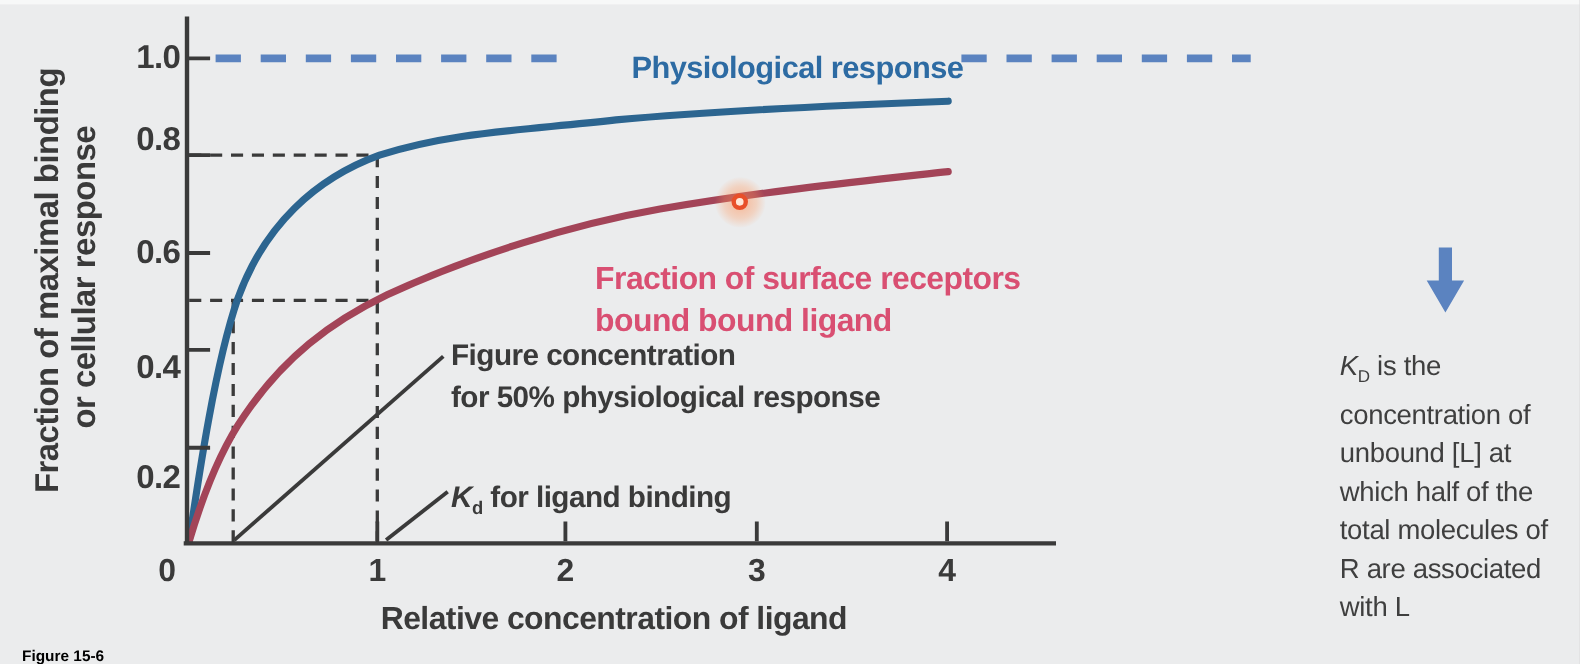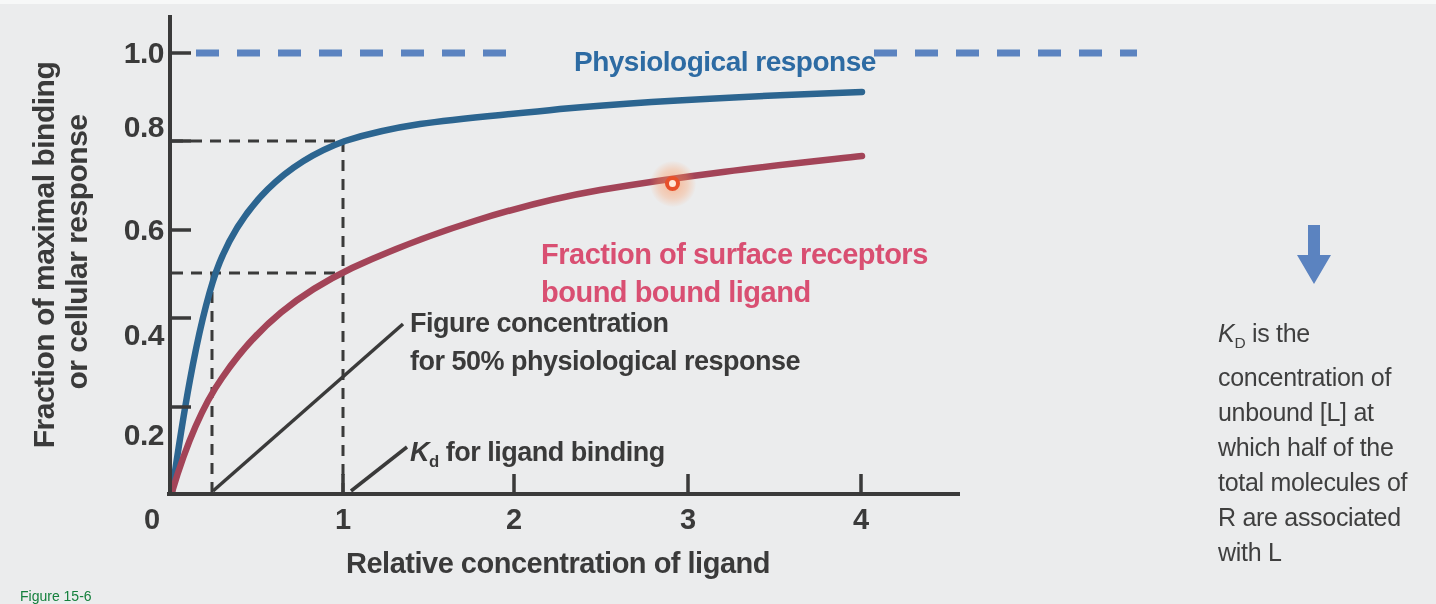--- a/index.html
+++ b/index.html
@@ -18,21 +18,21 @@
   .xtick{width:60px;text-align:center;font-size:29px;font-weight:bold;line-height:30px;}
   .axis-title{width:460px;text-align:center;font-size:29px;font-weight:bold;letter-spacing:-0.5px;}
   .yaxis-line{width:480px;height:36px;text-align:center;font-size:30px;font-weight:bold;letter-spacing:-0.5px;
     transform:rotate(-90deg);transform-origin:center;}
   .blue-label{font-size:28px;font-weight:bold;color:var(--label_blue);letter-spacing:-0.5px;white-space:nowrap;margin-left:44px;}
   .pink-label{font-size:29px;font-weight:bold;color:var(--label_pink);line-height:38px;letter-spacing:-0.5px;white-space:nowrap;}
   .black-note{font-size:27px;font-weight:bold;color:var(--axis_text);line-height:38px;letter-spacing:-0.5px;white-space:nowrap;}
   .side-note{font-size:25px;color:var(--note_text);line-height:35px;width:230px;letter-spacing:-0.3px;}
   .it{font-style:italic;}
   sub{font-size:0.62em;}
-  .caption{font-size:14px;font-weight:normal;color:#15803d;}
+  .caption{font-size:14px;font-weight:bold;color:#000000;}
   .laser-glow{width:46px;height:46px;border-radius:50%;
     background:radial-gradient(circle, rgba(255,140,80,0.55) 0%, rgba(255,150,90,0.30) 45%, rgba(255,160,100,0) 72%);}
   .laser-ring{width:15px;height:15px;border-radius:50%;
     border:4.5px solid var(--laser_orange);background:#ffe7d8;box-sizing:border-box;}
 </style>
 </head>
 <body>
 
 <div id="stage">
   <div class="topstrip"></div>

